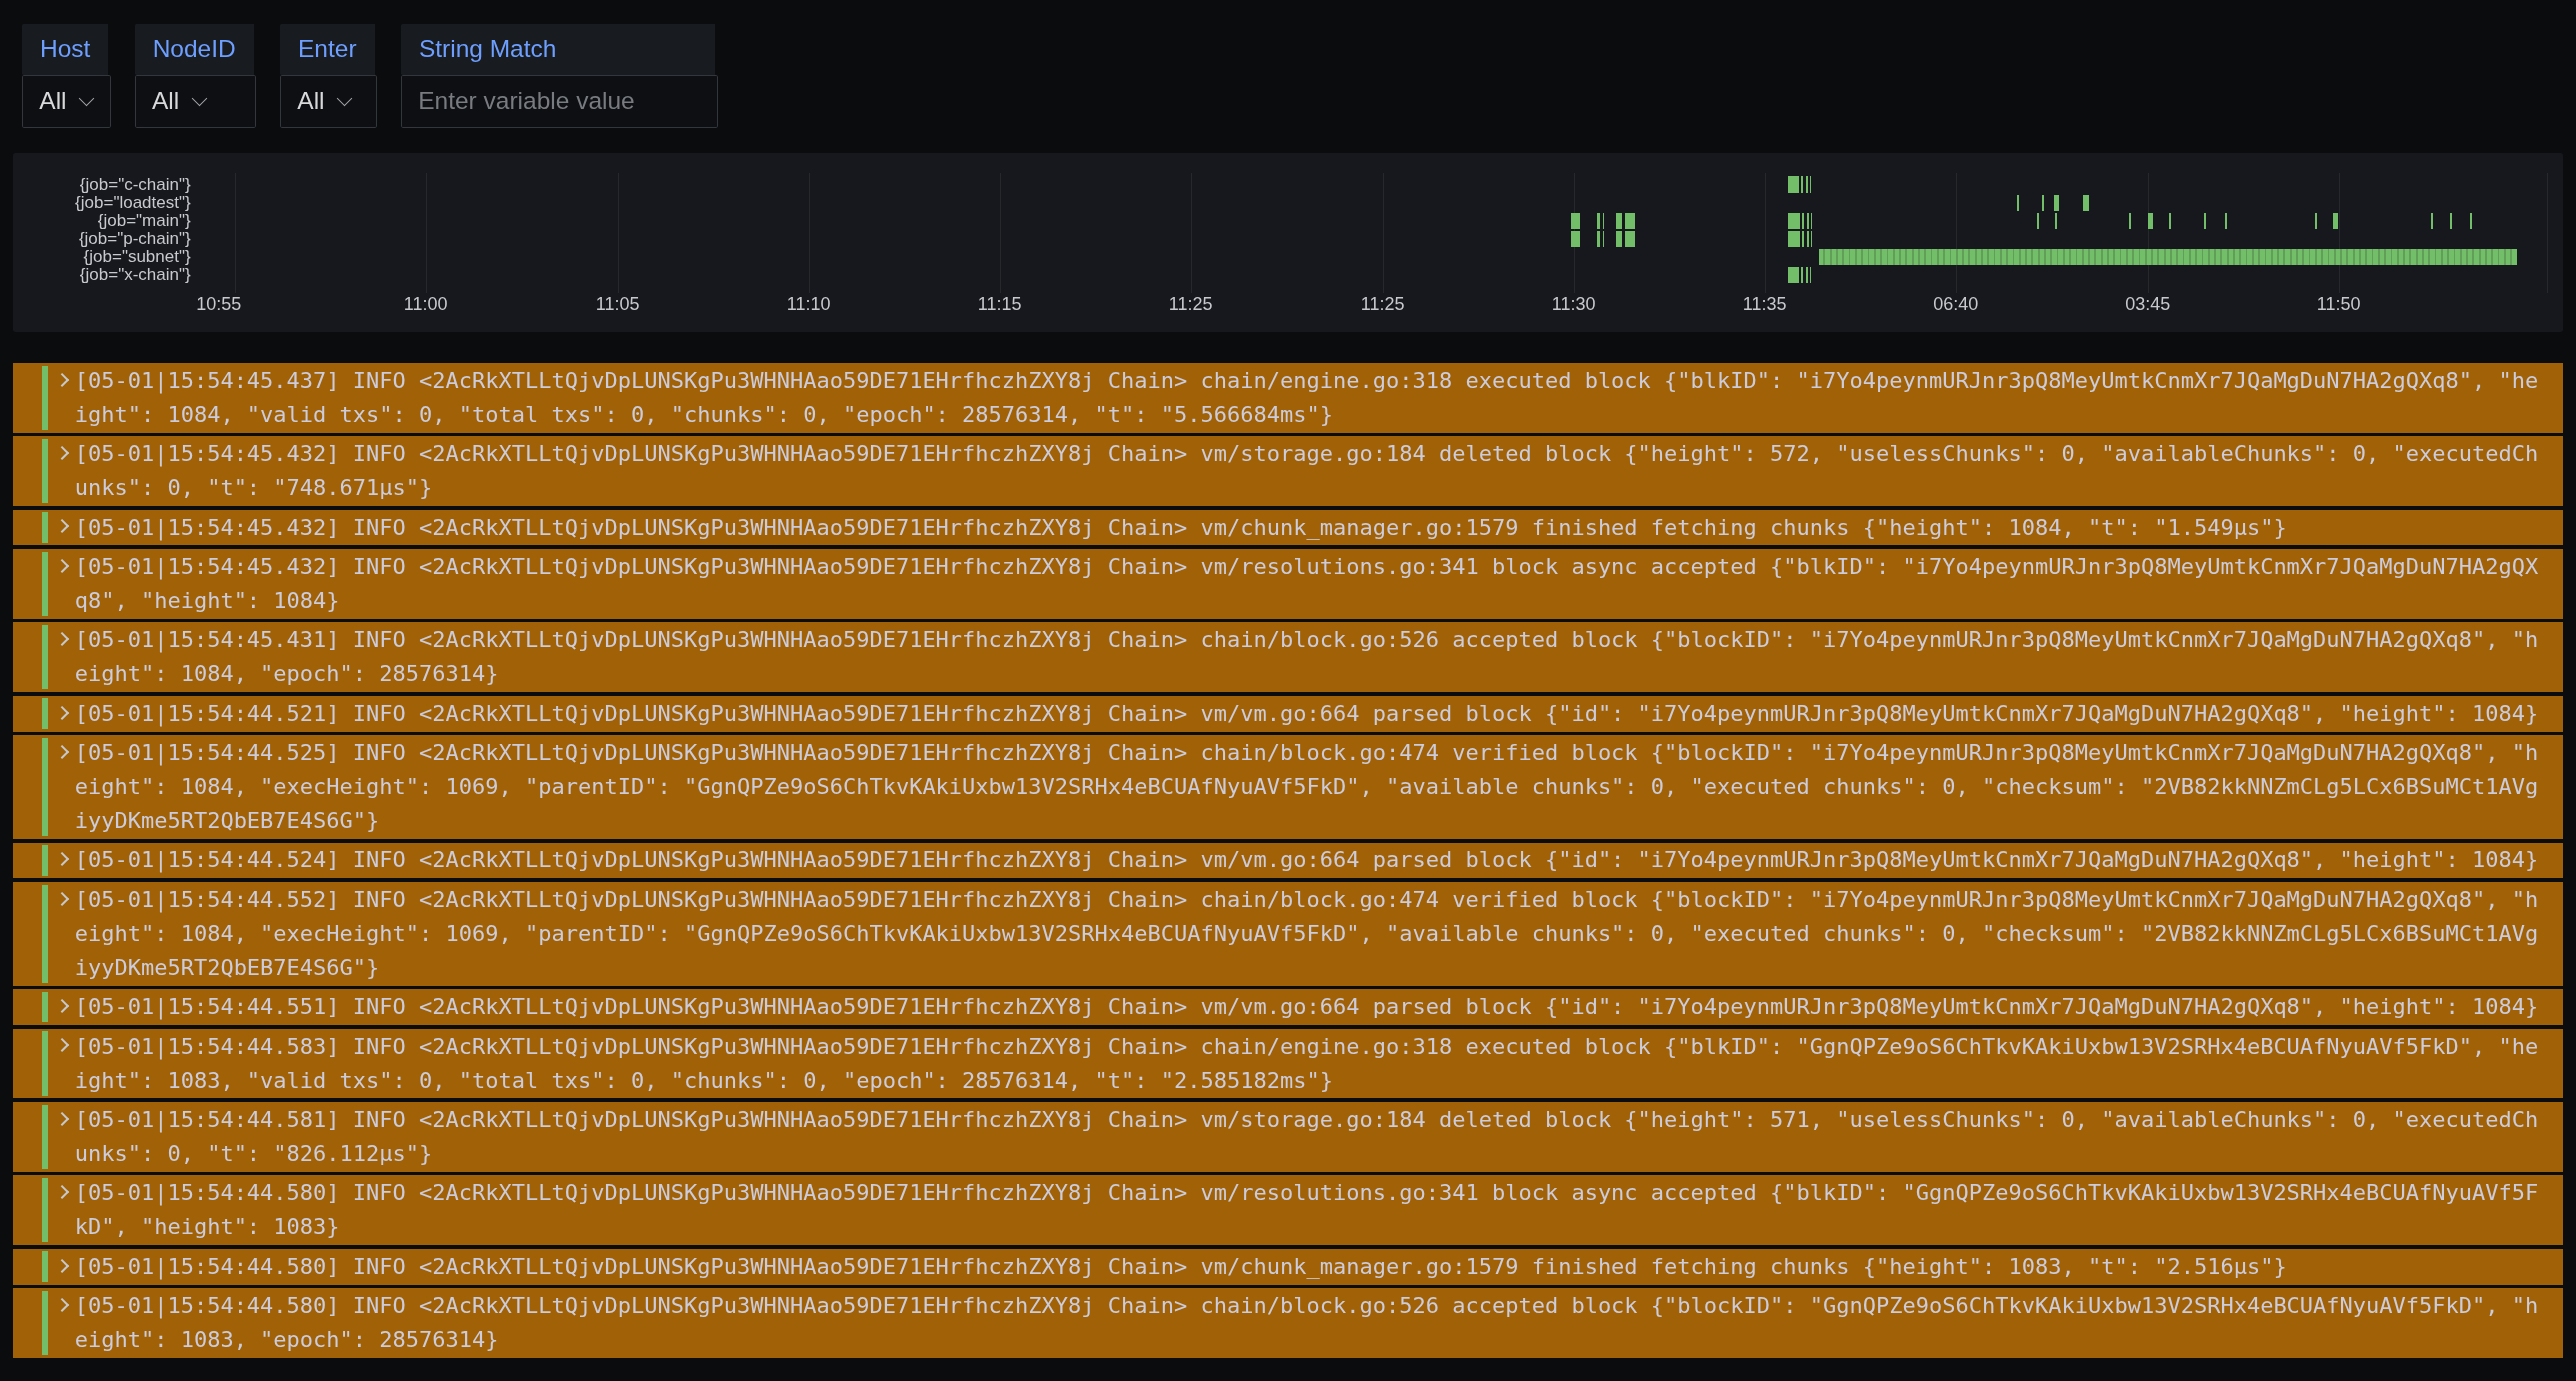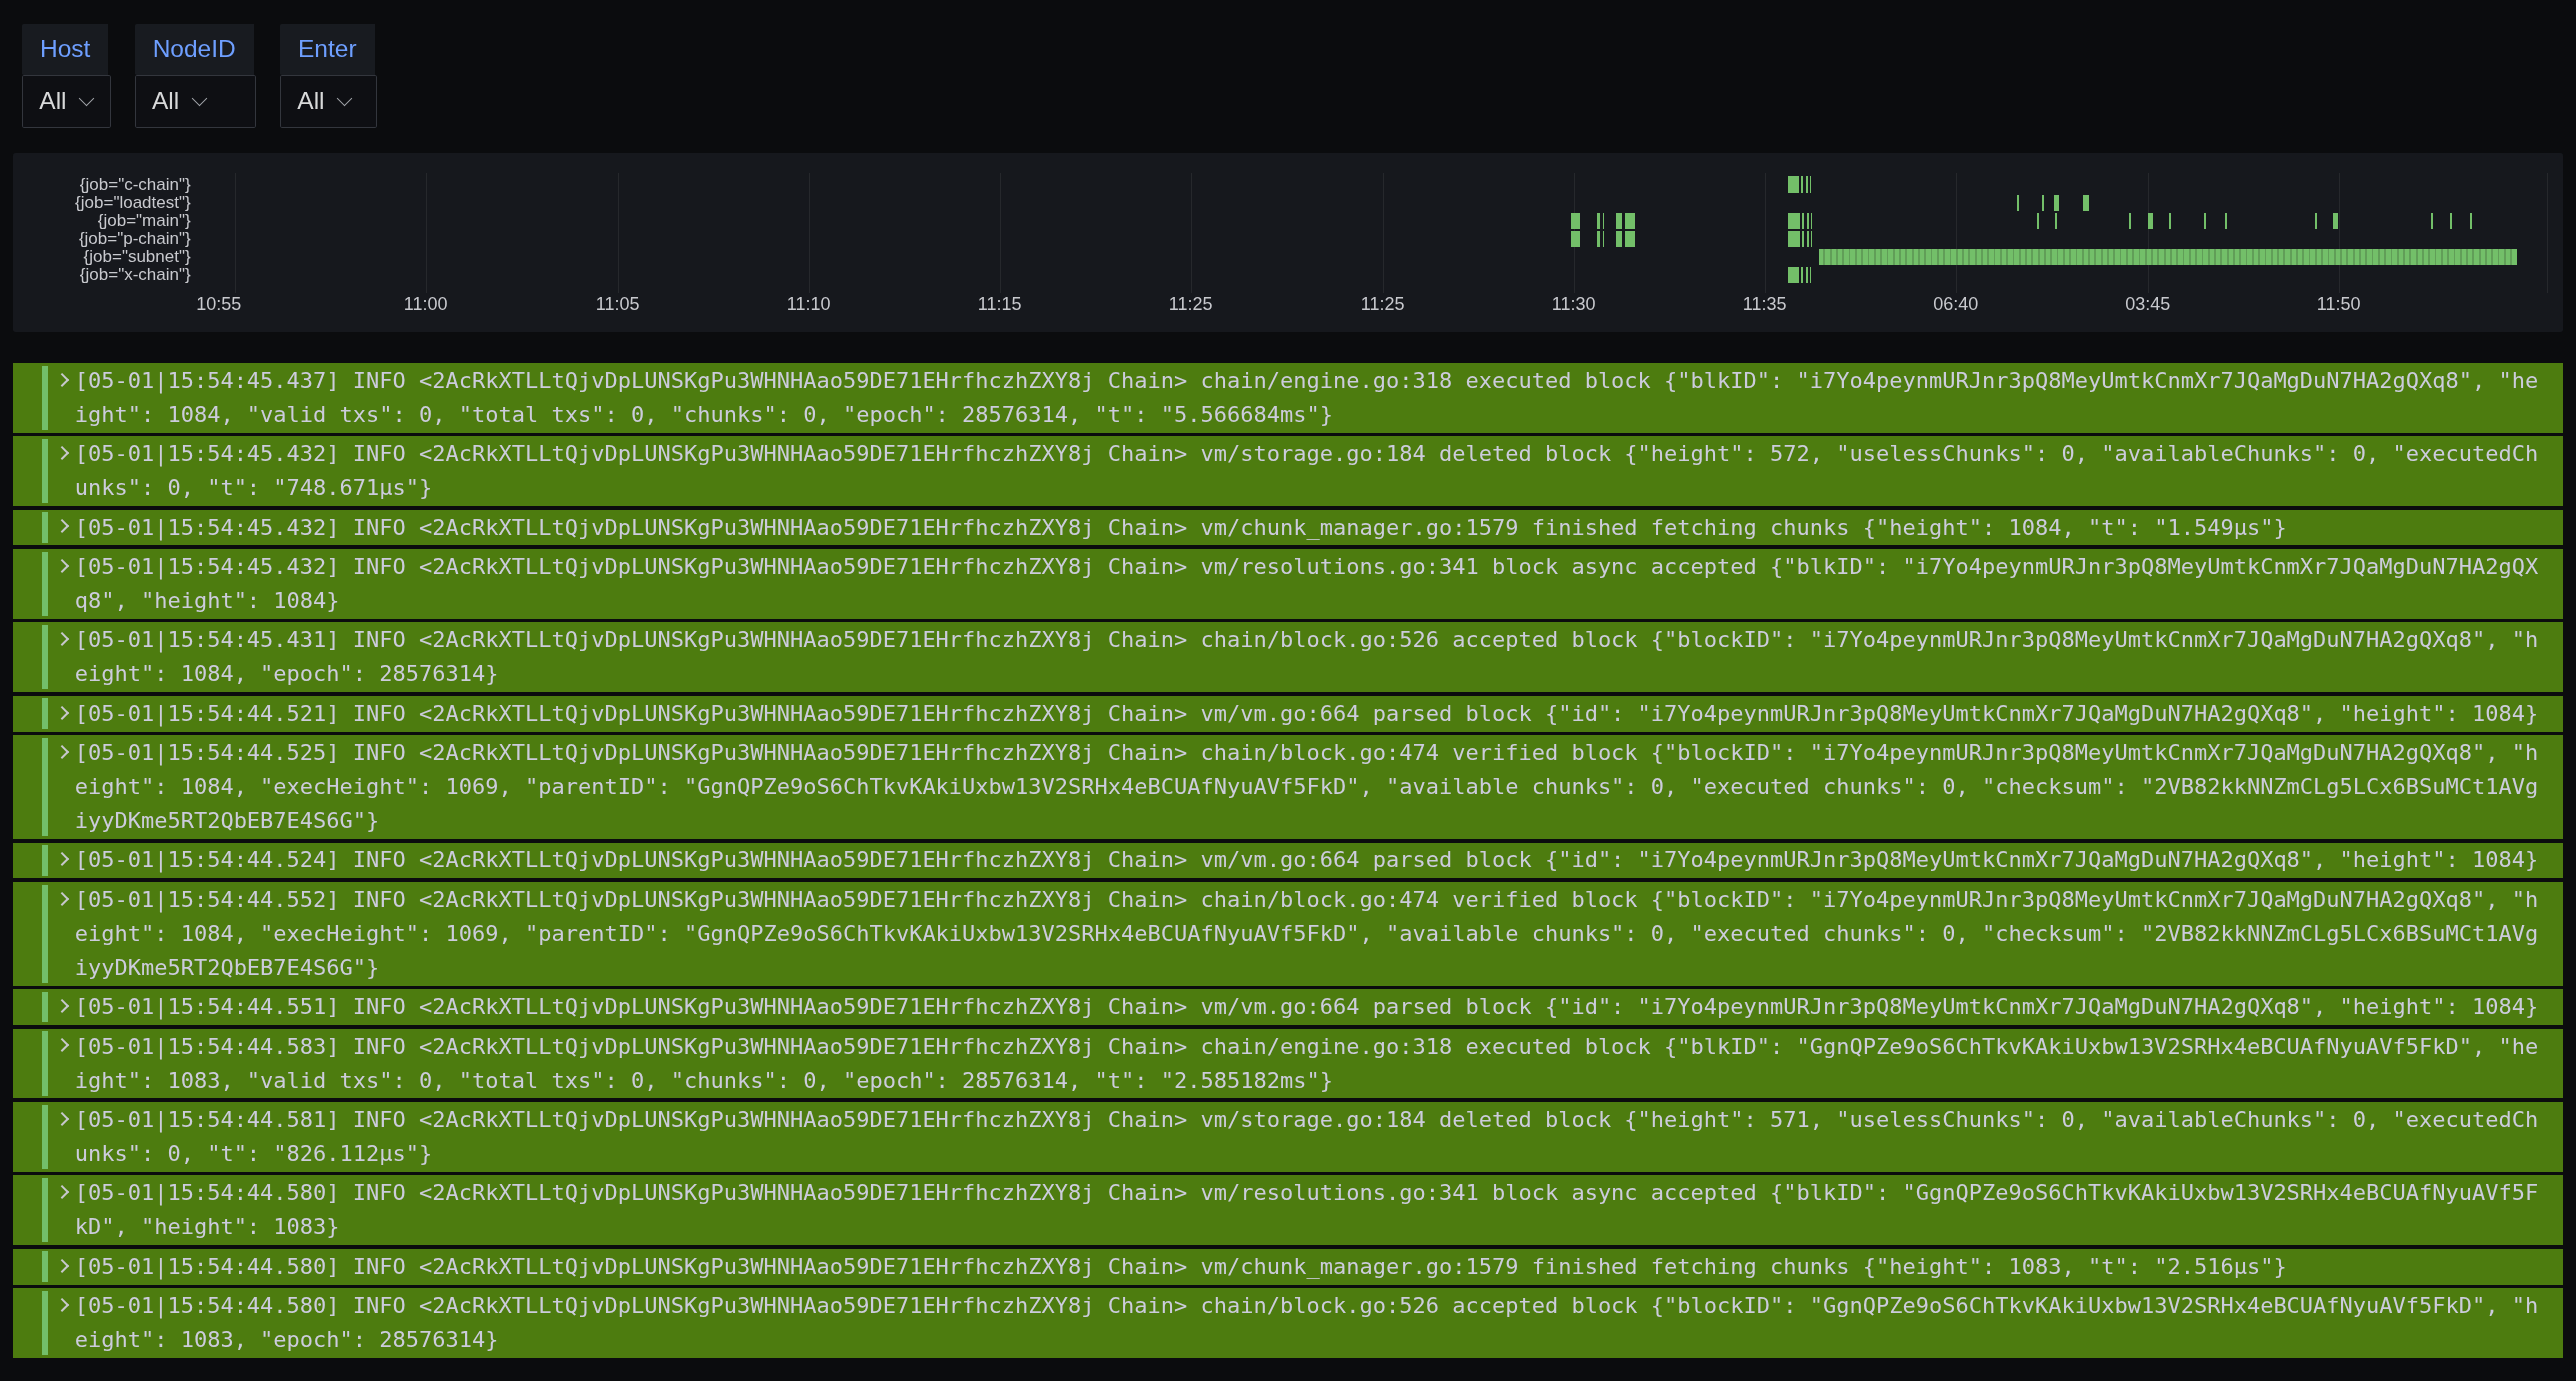--- a/index.html
+++ b/index.html
@@ -67,21 +67,21 @@
     font-size:18px;color:#c8c9ce;white-space:nowrap;
   }
   .mark{position:absolute;height:16.3px;background:#73bf69;}
   .mark.bar{background:repeating-linear-gradient(90deg,#73bf69 0 4.5px,#619e58 4.5px 6.3px);}
   
   .logs{
     margin:31px 12.7px 0 12.7px;
   }
   .log-row{
     position:relative;
-    background:#4d7c0f;
+    background:#a16207;
     margin-bottom:3.6px;
     padding:0.9px 22px 0.9px 62px;
     font-family:"DejaVu Sans Mono","Liberation Mono",monospace;
     font-size:22px;line-height:34px;color:#ccccdc;
     white-space:pre-wrap;word-break:break-all;
     cursor:pointer;
   }
   .log-row::before{
     content:"";position:absolute;left:29px;top:2.7px;bottom:2.7px;width:6.3px;
     background:#73bf69;
@@ -113,20 +113,24 @@
         </div>
       </div>
       <div class="var-group">
         <div class="var-label">Enter</div>
         <div class="var-dropdown">
           <span>All</span>
           <span class="chev-down"></span>
         </div>
       </div>
     </div>
+  <div class="var-group">
+    <div class="var-label">String Match</div>
+    <input class="var-input" type="text" placeholder="Enter variable value" style="">
+  </div>
 </div>
 
 <div class="timeline-panel">
   <div id="tl-grid">
       <div class="gridline" style="left: 222px;"></div>
       <div class="gridline" style="left: 413px;"></div>
       <div class="gridline" style="left: 605px;"></div>
       <div class="gridline" style="left: 796px;"></div>
       <div class="gridline" style="left: 987px;"></div>
       <div class="gridline" style="left: 1178px;"></div>

